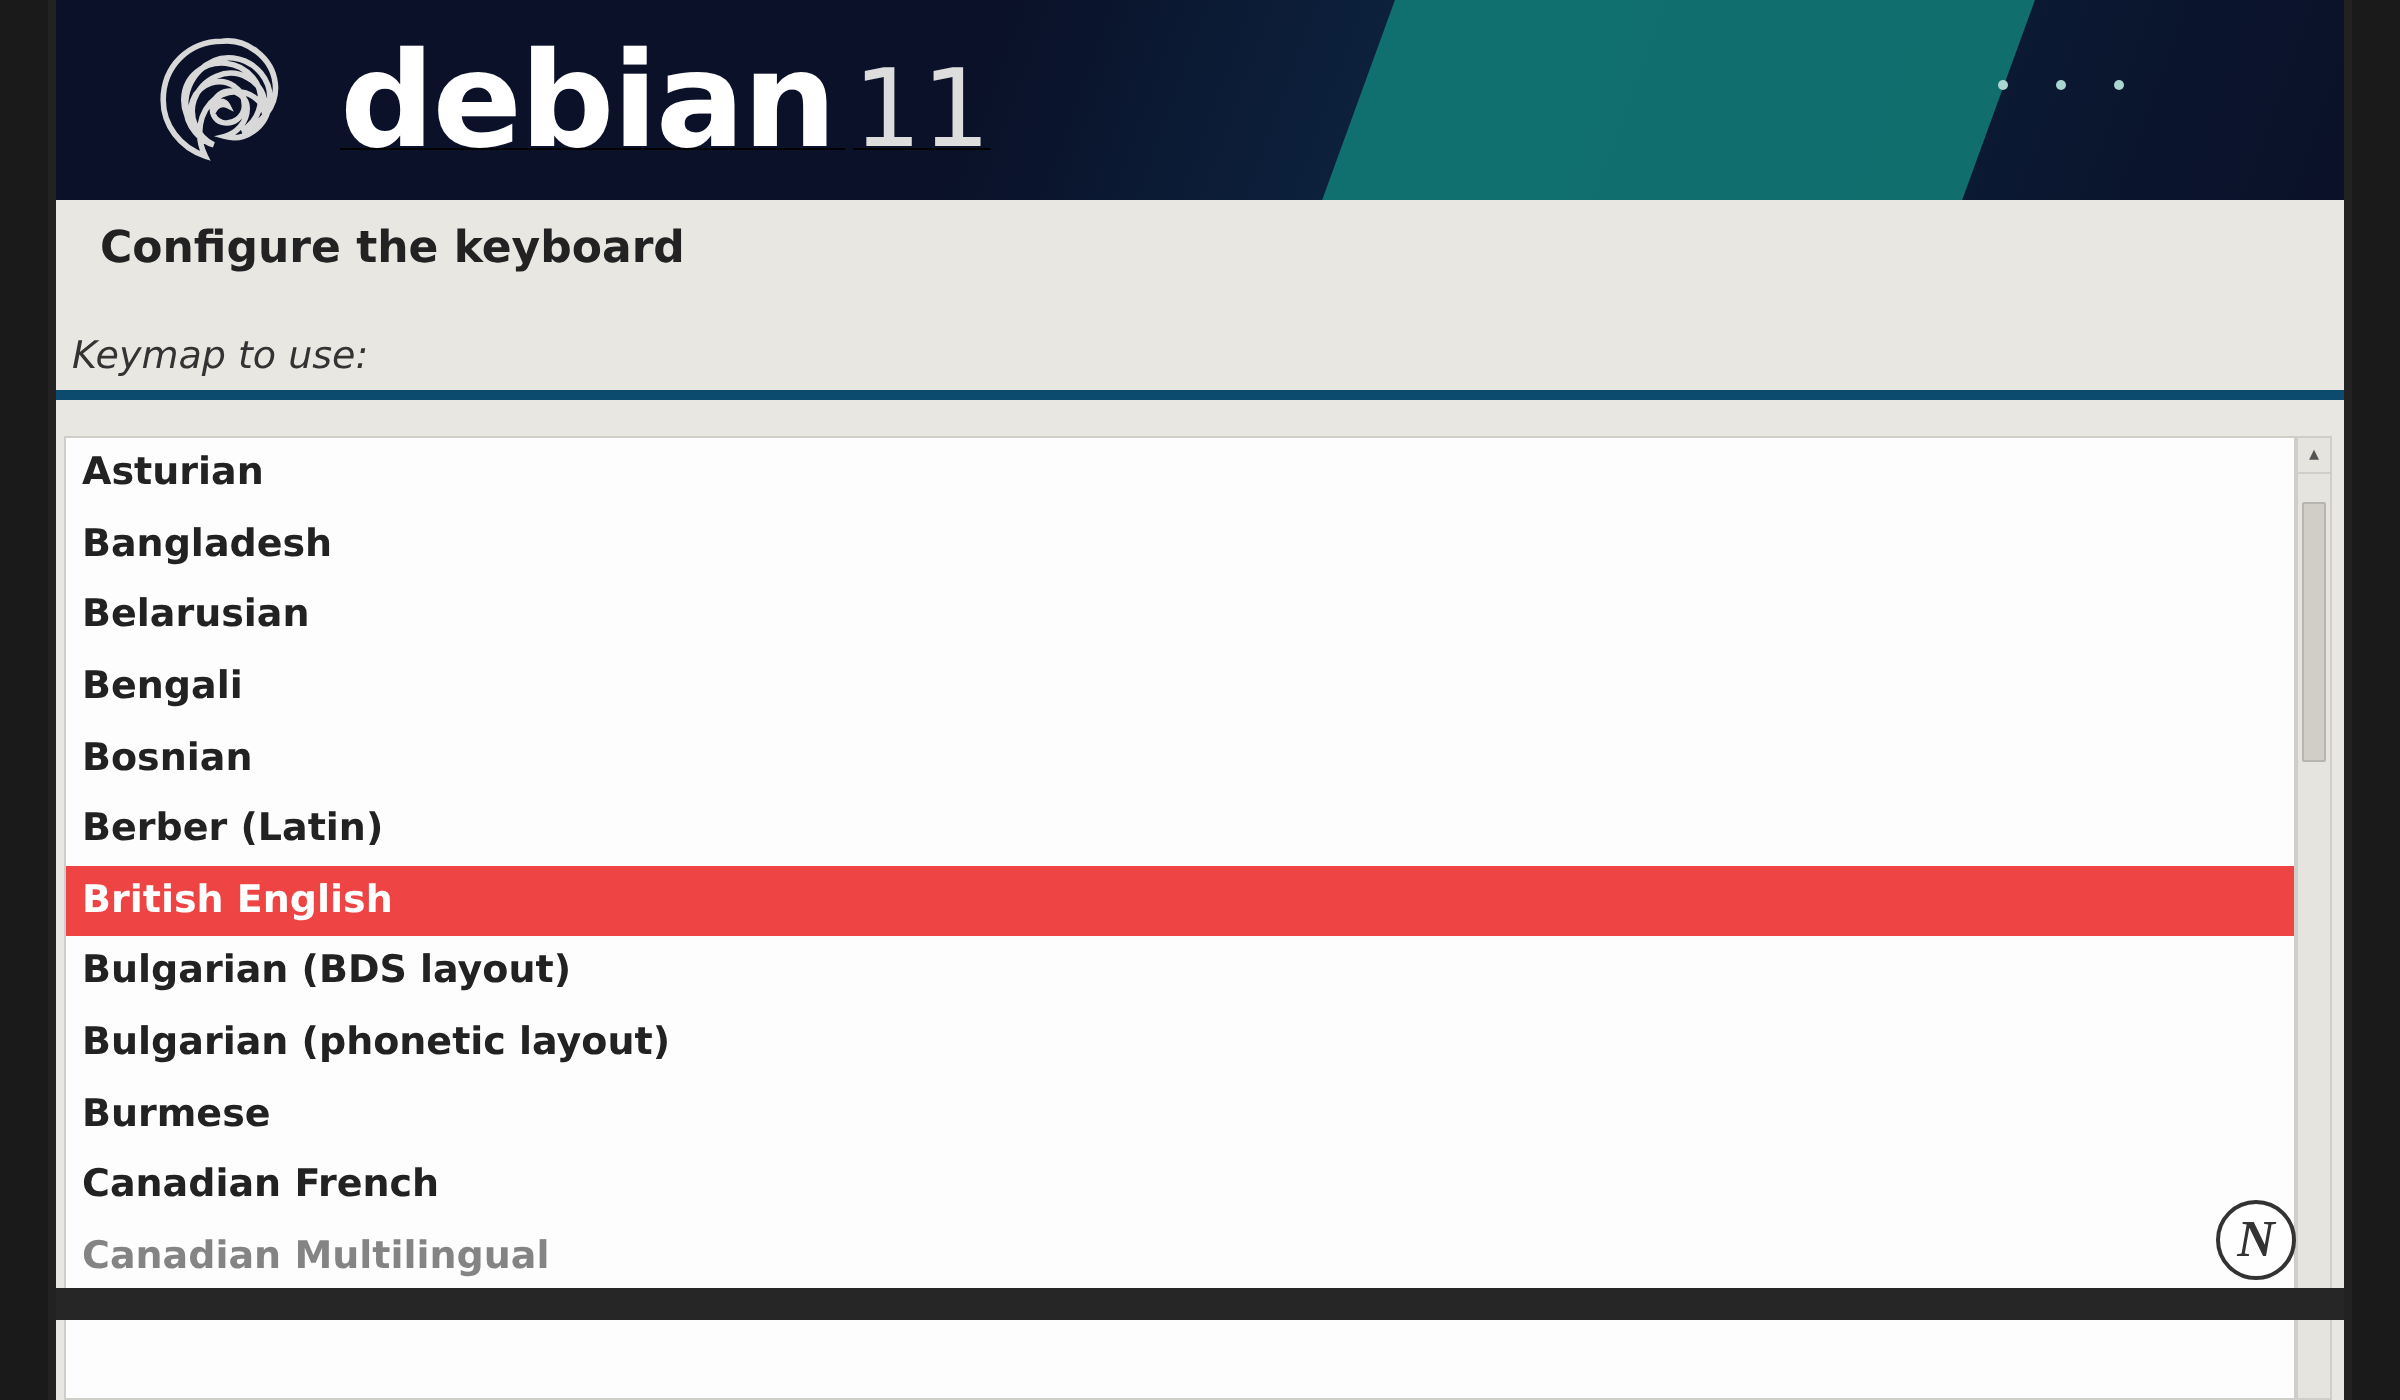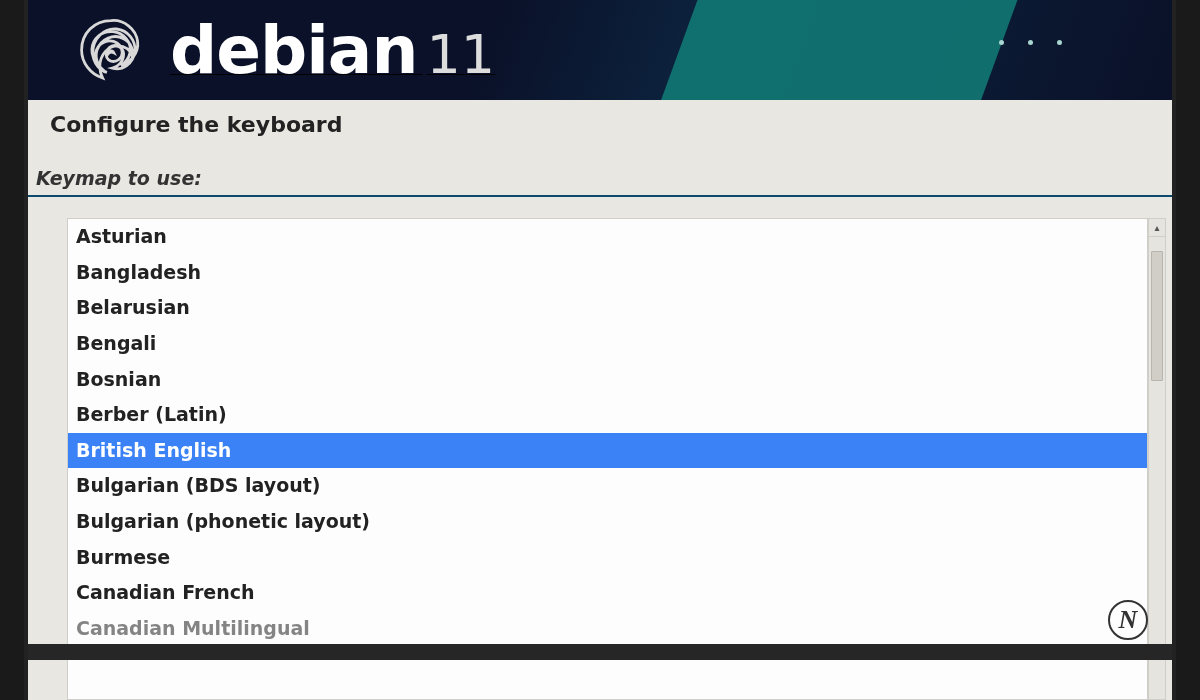--- a/index.html
+++ b/index.html
@@ -89,48 +89,46 @@
       font-weight: 700;
       color: #222;
       padding: 12px 6px 24px 22px;
     }
     .prompt-row {
       font-style: italic;
       font-size: 19px;
       color: #333;
       padding: 6px 8px;
       background: #e8e7e2;
-      border-bottom: 2px solid #0c4a6e;
-      font-weight: bold;
+      border-bottom: 5px solid #0c4a6e;
     }
     .list-wrap {
       position: absolute;
       left: 4px;
       right: 6px;
       top: 118px;
       bottom: 0;
       display: flex;
     }
     .list {
       flex: 1;
       background: #fdfdfd;
       overflow: hidden;
       border: 1px solid #cfcec9;
-      margin-left: 35px;
     }
     .list-item {
       font-size: 19px;
       font-weight: 700;
       color: #222;
       padding: 5px 8px 5px 8px;
       line-height: 1.35;
       cursor: pointer;
     }
     .list-item.selected {
-      background: #3b82f6;
+      background: #ef4444;
       color: #fff;
     }
     .scrollbar {
       width: 18px;
       background: #e6e4de;
       border: 1px solid #cfcec9;
       position: relative;
     }
     .scroll-up {
       position: absolute;

